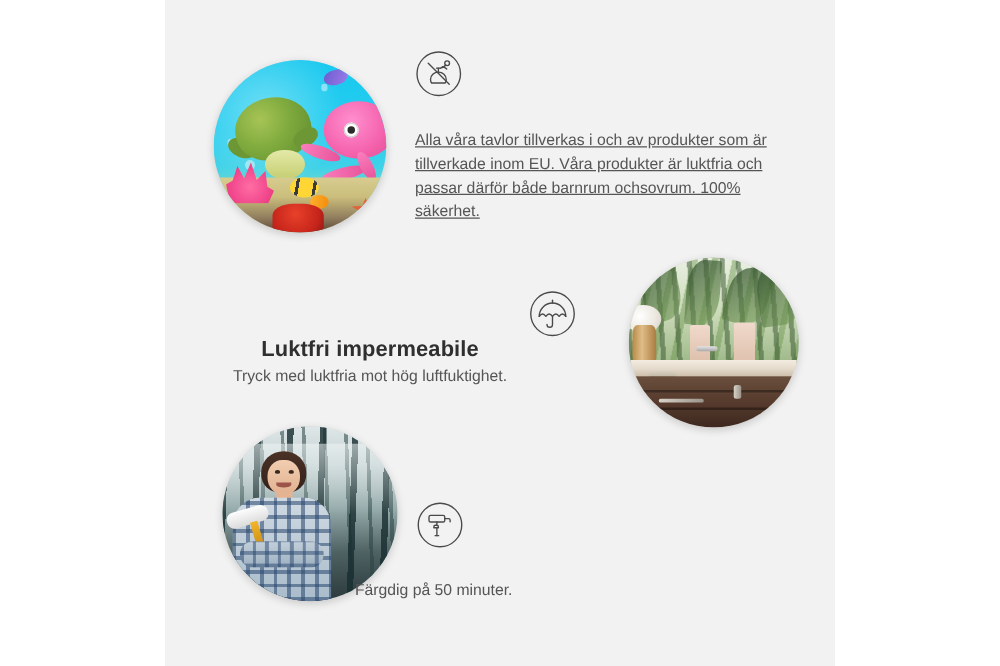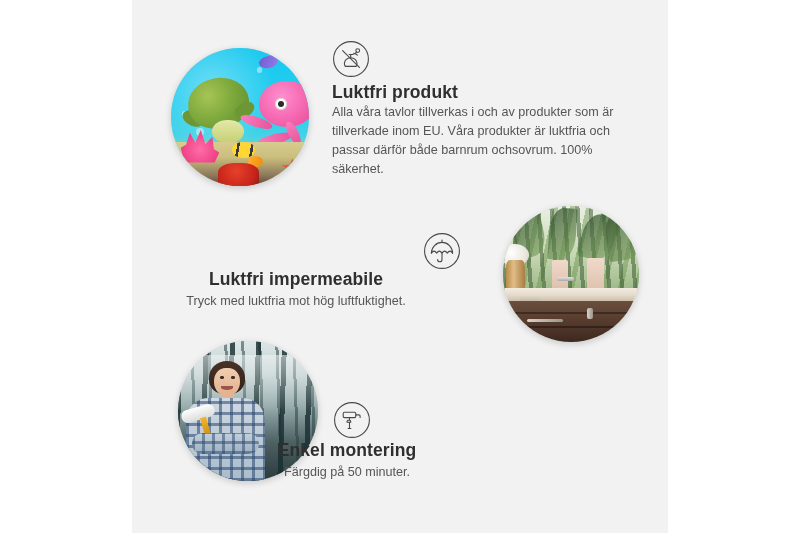--- a/index.html
+++ b/index.html
@@ -311,23 +311,22 @@
         <path d="M12.4 23.6c0-3.3 2.8-5.9 6.3-5.9s6.3 2.6 6.3 5.9c0 1.1-.3 2-.9 2.8h-10.8c-.6-.8-.9-1.7-.9-2.8z"></path>
         <path d="M18.7 17.7v-3.2"></path>
         <path d="M17.2 14.5h3.1"></path>
         <path d="M20.3 14.5c2.1-.4 3.6-1.3 4.3-2.6"></path>
         <circle cx="25.7" cy="10.6" r="1.9"></circle>
         <path d="M21.8 13.3c1.6.4 2.8 1 3.6 1.9"></path>
         <path d="M10.6 10.6 27.4 27.4"></path>
       </svg>
     </div>
 
-    <div class="feat-title align-left" style="left:200px; top:82px;">Luktfri produkt</div>
-
-    <div class="feat-body align-left" style="left:200px; top:103px; width:288px;">Alla våra tavlor tillverkas i och av produkter som är tillverkade inom EU. Våra produkter är luktfria och passar därför både barnrum ochsovrum. 100% säkerhet.</div>
+
+    <div class="feat-body align-left" style="left:200px; top:103px; width:288px;text-decoration:underline;">Alla våra tavlor tillverkas i och av produkter som är tillverkade inom EU. Våra produkter är luktfria och passar därför både barnrum ochsovrum. 100% säkerhet.</div>
 
     <div class="photo-circle" style="left:371px; top:206px; width:136px; height:136px;">
       <div class="photo-inner bath">
         <div class="wall">
           <div class="leaf" style="left:8%;  top:8%;  width:22%; height:52%; transform:rotate(-12deg);"></div>
           <div class="leaf" style="left:34%; top:2%;  width:20%; height:62%; transform:rotate(4deg);"></div>
           <div class="leaf" style="left:58%; top:10%; width:24%; height:54%; transform:rotate(14deg);"></div>
           <div class="leaf" style="left:76%; top:4%;  width:26%; height:60%; transform:rotate(-8deg);"></div>
         </div>
         <div class="flower"></div>
@@ -381,18 +380,17 @@
       <svg viewBox="0 0 38 38" fill="none" stroke="#4a4a4a" stroke-width="1.1" stroke-linecap="round" stroke-linejoin="round">
         <circle cx="19" cy="19" r="17.4"></circle>
         <rect x="10.2" y="11.3" width="12.6" height="5.3" rx="1.3"></rect>
         <path d="M22.8 13.9h3.1c.7 0 1.2.5 1.2 1.2v1.3"></path>
         <path d="M16.5 16.6v2.6h-1.3c-.6 0-1.1.5-1.1 1.1v.9h3.6v-.9c0-.6-.5-1.1-1.1-1.1"></path>
         <path d="M16.5 21.2v6.3"></path>
         <path d="M15.1 27.5h2.8"></path>
       </svg>
     </div>
 
-    <div class="feat-title align-center" style="left:62px; top:440px; width:306px;">Enkel montering</div>
 
     <div class="feat-body align-center" style="left:62px; top:463px; width:306px;">Färgdig på 50 minuter.</div>
 
   </div>
 </div>
 
 </body></html>

